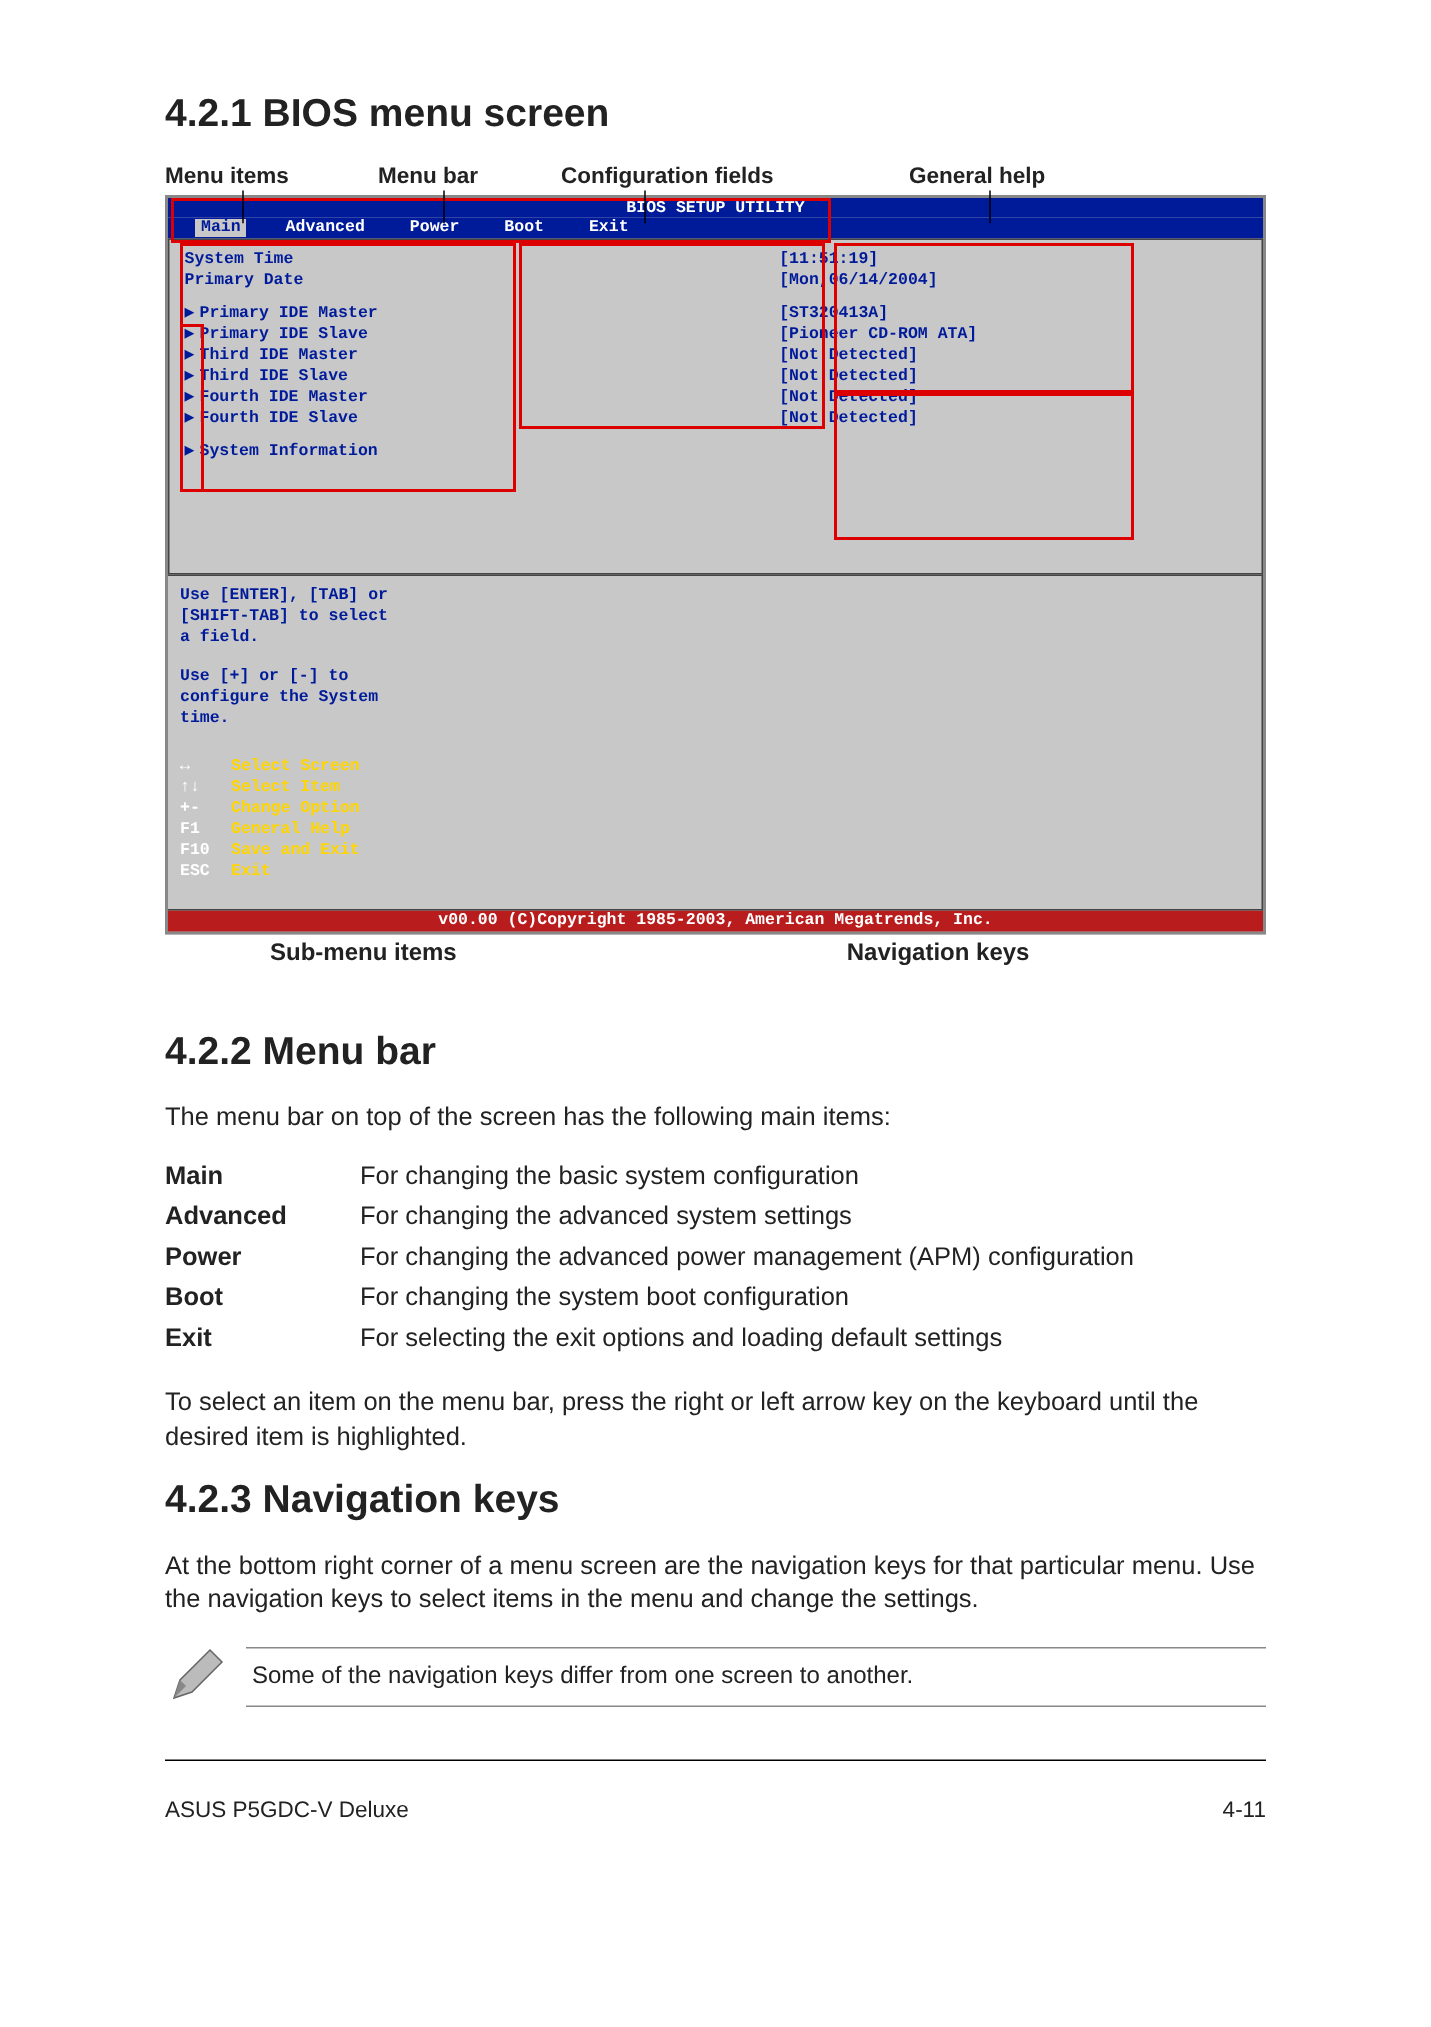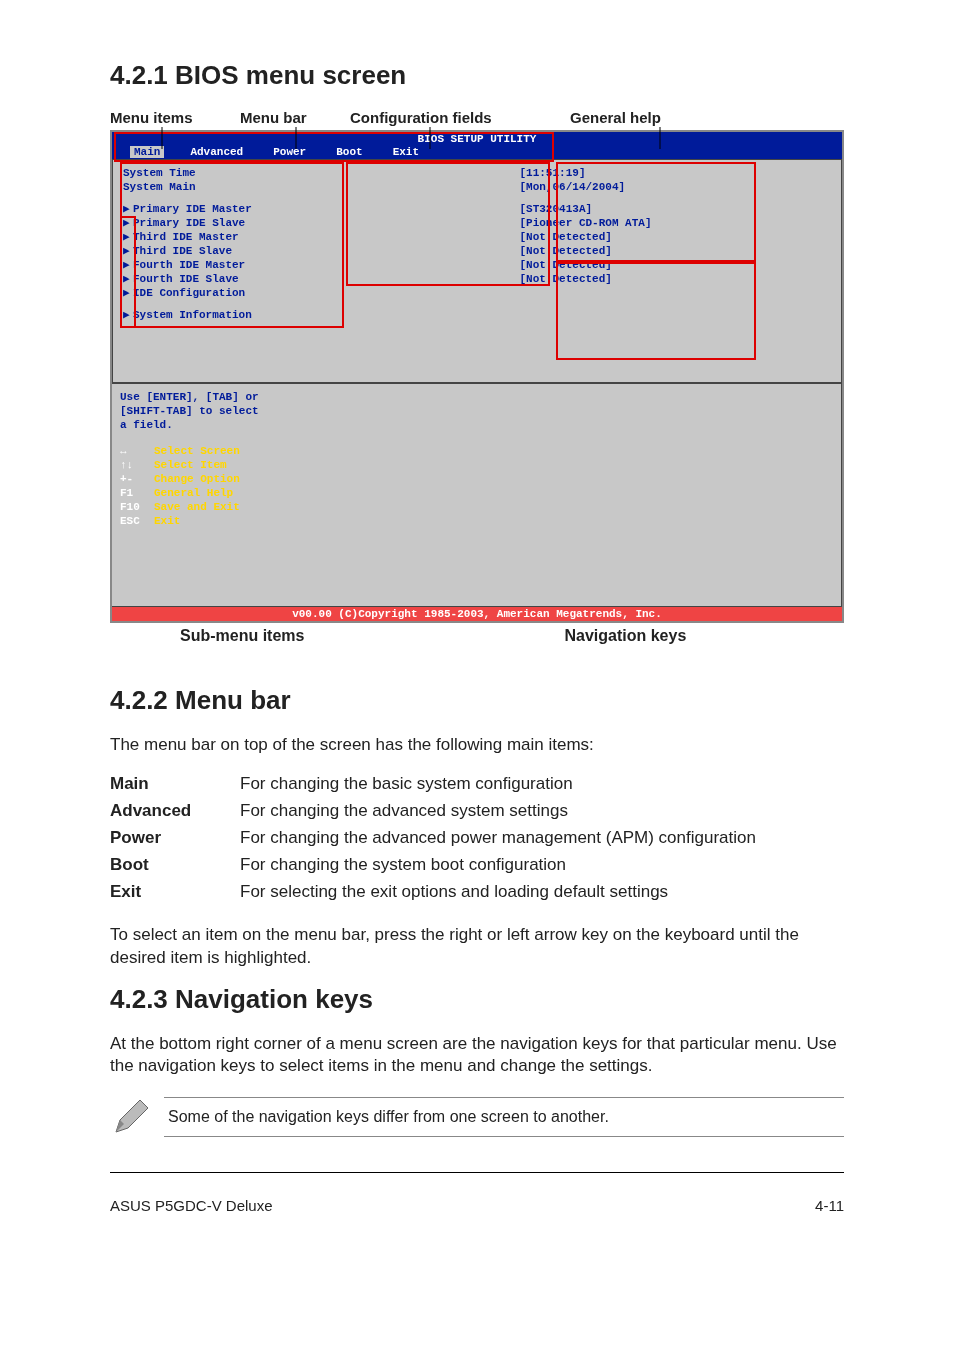--- a/index.html
+++ b/index.html
@@ -14,20 +14,21 @@
   h2.section {
     font-size: 26px;
     font-weight: bold;
     margin: 0 0 18px 0;
   }
   .annotations {
     display: flex;
     font-weight: bold;
     font-size: 15px;
     margin-bottom: 4px;
+    gap: 12px;
   }
   .annotations span { white-space: nowrap; }
   .bios-wrap { position: relative; margin-bottom: 8px; }
   .bios {
     background: #c8c8c8;
     border: 2px solid #888;
     font-family: "Courier New", monospace;
     font-size: 11px;
     color: #000;
   }
@@ -67,21 +68,21 @@
     font-weight: bold;
     position: relative;
     min-height: 210px;
   }
   .bios-row { display: flex; padding: 0 10px; color: #001b9a; font-weight: bold; line-height: 14px;}
   .bios-row .lbl { flex: 0 0 56%; }
   .bios-row .val { flex: 1; }
   .bios-row .tri { color:#001b9a; display:inline-block; width:10px;}
   .bios-sep { height: 8px; }
   .bios-footer {
-    background: #ef4444;
+    background: #b91c1c;
     color: #fff;
     text-align: center;
     font-weight: bold;
     font-size: 11px;
     padding: 1px 0;
   }
   .help-block1 { color:#001b9a; font-weight:bold; line-height:14px; margin-bottom:12px;}
   .help-block2 { color:#001b9a; font-weight:bold; line-height:14px; margin-bottom:18px;}
   .navkeys { line-height:14px; }
   .navkeys .k { color:#fff; display:inline-block; width:34px;}
@@ -158,21 +159,21 @@
       <span>Boot</span>
       <span>Exit</span>
     </div>
     <div class="bios-body">
       <div class="bios-left">
         <div class="bios-row">
             <span class="lbl">System Time</span>
             <span class="val">[11:51:19]</span>
           </div>
         <div class="bios-row">
-            <span class="lbl">System Main</span>
+            <span class="lbl">Primary Date</span>
             <span class="val">[Mon,06/14/2004]</span>
           </div>
         <div class="bios-sep"></div>
         <div class="bios-row">
             <span class="lbl"><span class="tri">▶</span><span>Primary IDE Master</span></span>
             <span class="val">[ST320413A]</span>
           </div>
         <div class="bios-row">
             <span class="lbl"><span class="tri">▶</span><span>Primary IDE Slave</span></span>
             <span class="val">[Pioneer CD-ROM ATA]</span>
@@ -185,35 +186,36 @@
             <span class="lbl"><span class="tri">▶</span><span>Third IDE Slave</span></span>
             <span class="val">[Not Detected]</span>
           </div>
         <div class="bios-row">
             <span class="lbl"><span class="tri">▶</span><span>Fourth IDE Master</span></span>
             <span class="val">[Not Detected]</span>
           </div>
         <div class="bios-row">
             <span class="lbl"><span class="tri">▶</span><span>Fourth IDE Slave</span></span>
             <span class="val">[Not Detected]</span>
-          </div>
-        <div class="bios-row">
-            <span class="lbl"><span class="tri">▶</span><span>IDE Configuration</span></span>
-            <span class="val"></span>
           </div>
         <div class="bios-sep"></div>
         <div class="bios-row">
             <span class="lbl"><span class="tri">▶</span><span>System Information</span></span>
           </div>
       </div>
       <div class="bios-right">
         <div class="help-block1">
           <div>Use [ENTER], [TAB] or</div>
           <div>[SHIFT-TAB] to select</div>
           <div>a field.</div>
+        </div>
+        <div class="help-block2">
+          <div>Use [+] or [-] to</div>
+          <div>configure the System</div>
+          <div>time.</div>
         </div>
         <div class="navkeys">
           <div><span class="k">↔</span><span class="d">Select Screen</span></div>
           <div><span class="k">↑↓</span><span class="d">Select Item</span></div>
           <div><span class="k">+-</span><span class="d">Change Option</span></div>
           <div><span class="k">F1</span><span class="d">General Help</span></div>
           <div><span class="k">F10</span><span class="d">Save and Exit</span></div>
           <div><span class="k">ESC</span><span class="d">Exit</span></div>
         </div>
       </div>

